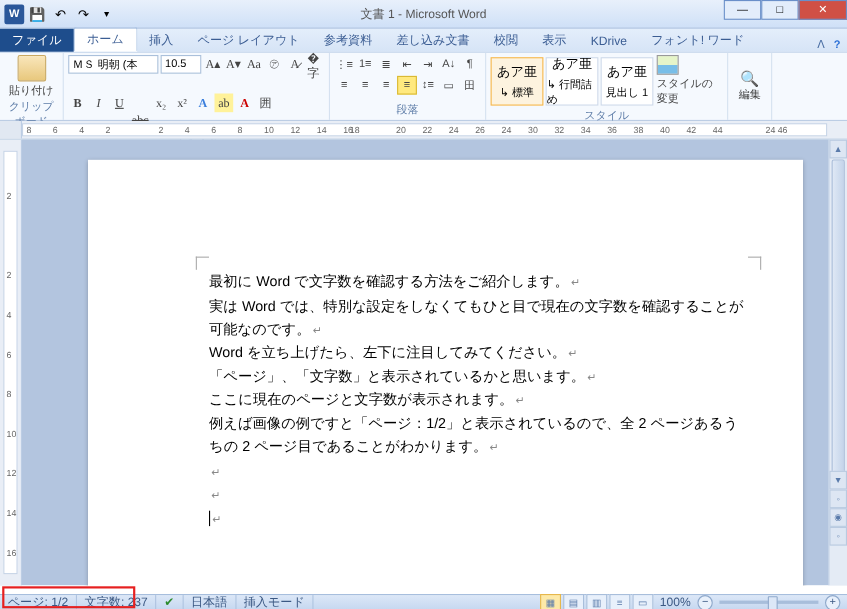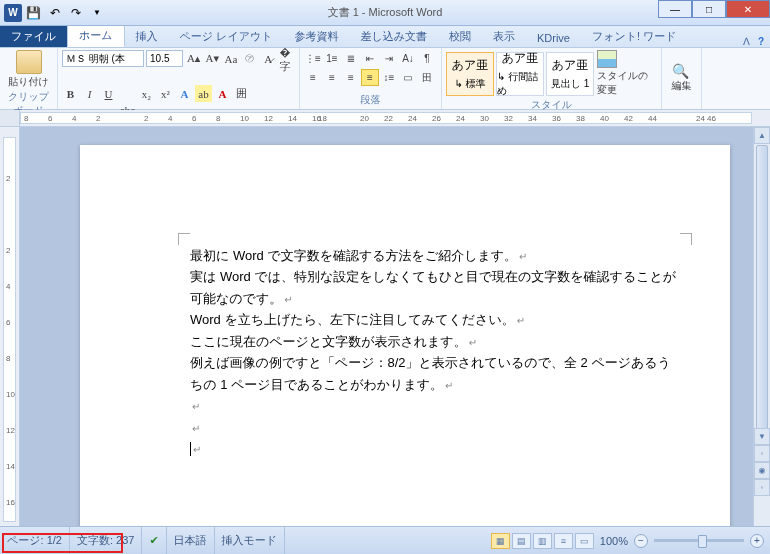--- a/index.html
+++ b/index.html
@@ -50,21 +50,21 @@
 .corner{position:absolute;width:12px;height:12px;border:1px solid #aaa;}
 .corner.tl{top:88px;left:98px;border-right:0;border-bottom:0;}
 .corner.tr{top:88px;right:38px;border-left:0;border-bottom:0;}
 .doc-text{font-family:"MS Mincho",serif;font-size:13px;line-height:1.65;color:#000;}
 .doc-text p::after{content:"↵";color:#888;font-size:10px;margin-left:2px;}
 .cursor{display:inline-block;width:1px;height:14px;background:#000;vertical-align:text-bottom;}
 .vscroll{width:17px;background:#e4ebf5;border-left:1px solid #bccde4;position:relative;}
 .vscroll-btn{height:17px;background:#dde6f3;border:1px solid #b9cae0;display:flex;align-items:center;justify-content:center;font-size:8px;color:#5a7bab;}
 .vscroll-thumb{position:absolute;top:18px;left:2px;right:2px;height:310px;background:linear-gradient(90deg,#dfe8f5,#c4d4ea);border:1px solid #a9bdd9;border-radius:2px;}
 .vscroll-page{position:absolute;bottom:36px;left:0;right:0;}
-.statusbar{position:absolute;left:0;right:0;bottom:0;height:28px;background:linear-gradient(#dce7f7,#c6d8f0);border-top:1px solid #a7bedd;display:flex;align-items:center;font-size:11px;color:#3b5883;gap:48px;}
+.statusbar{position:absolute;left:0;right:0;bottom:0;height:14px;background:linear-gradient(#dce7f7,#c6d8f0);border-top:1px solid #a7bedd;display:flex;align-items:center;font-size:11px;color:#3b5883;gap:48px;}
 .status-left{display:flex;align-items:center;height:100%;}
 .status-seg{padding:0 7px;border-right:1px solid #aec3e0;height:100%;display:flex;align-items:center;}
 .highlight-box{position:absolute;left:2px;bottom:1px;width:121px;height:20px;border:2px solid #e62020;pointer-events:none;}
 .status-right{margin-left:auto;display:flex;align-items:center;gap:2px;padding-right:6px;}
 .view-btn{width:19px;height:16px;border:1px solid #a8bedb;background:#e8f0fb;display:flex;align-items:center;justify-content:center;font-size:9px;color:#5a7bab;}
 .view-btn.active{background:#fde9a8;border-color:#e6b74c;}
 .zoom-slider{width:90px;height:3px;background:#a8bedb;position:relative;margin:0 4px;}
 .zoom-slider::before{content:"";position:absolute;left:44px;top:-4px;width:7px;height:11px;background:#dce7f7;border:1px solid #8fa9cb;border-radius:1px;}
 .zoom-round{width:14px;height:14px;border:1px solid #8fa9cb;border-radius:50%;display:flex;align-items:center;justify-content:center;font-size:10px;background:#e8f0fb;}
 </style>
@@ -250,22 +250,23 @@
       </div>
   </div>
   <div class="docarea">
     <div class="page">
       <div class="corner tl"></div>
       <div class="corner tr"></div>
       <div class="doc-text" id="doc-text">
           <p>最初に Word で文字数を確認する方法をご紹介します。</p>
           <p>実は Word では、特別な設定をしなくてもひと目で現在の文字数を確認することが可能なのです。</p>
           <p>Word を立ち上げたら、左下に注目してみてください。</p>
+          <p>「ページ」、「文字数」と表示されているかと思います。</p>
           <p>ここに現在のページと文字数が表示されます。</p>
-          <p>例えば画像の例ですと「ページ：8/2」と表示されているので、全 2 ページあるうちの 1 ページ目であることがわかります。</p>
+          <p>例えば画像の例ですと「ページ：1/2」と表示されているので、全 2 ページあるうちの 2 ページ目であることがわかります。</p>
           <p></p>
           <p></p>
           <p><span class="cursor"></span></p>
         </div>
     </div>
   </div>
   <div class="vscroll">
     <div class="vscroll-btn">▲</div>
     <div class="vscroll-thumb"></div>
     <div class="vscroll-page">

